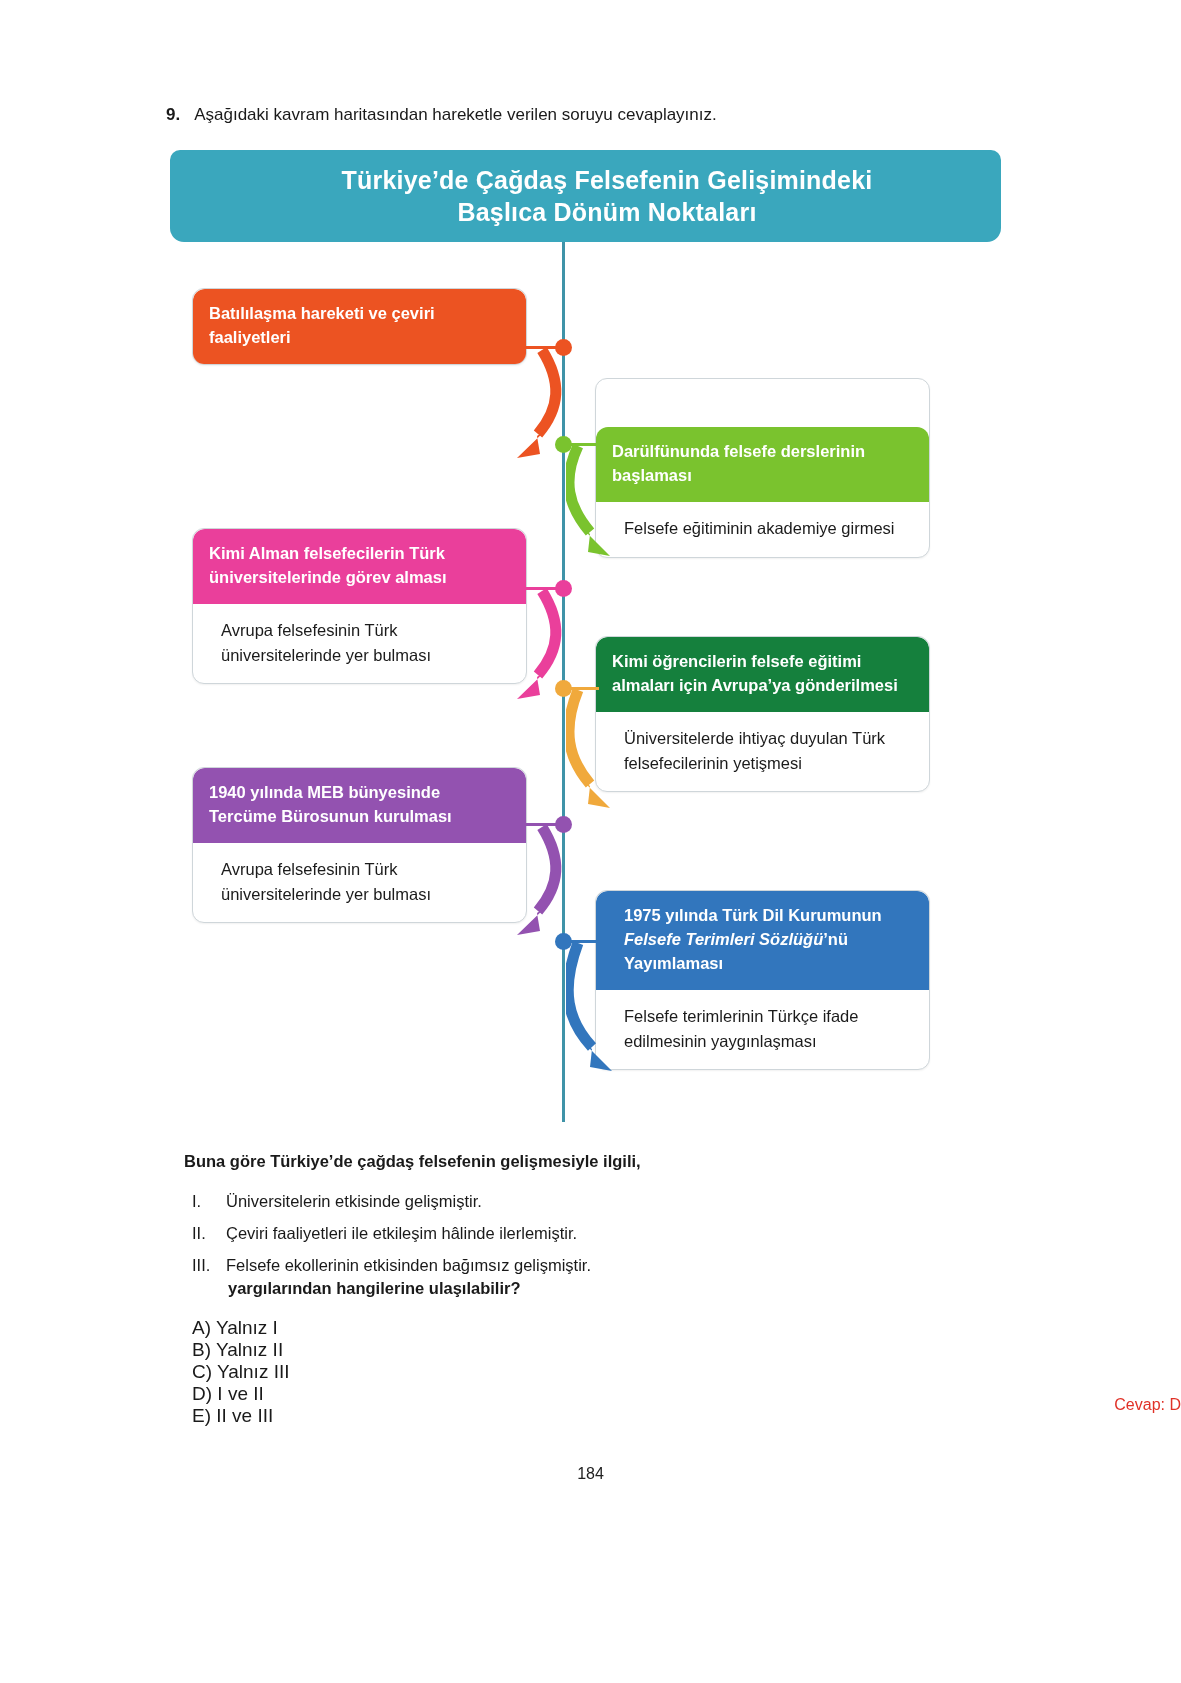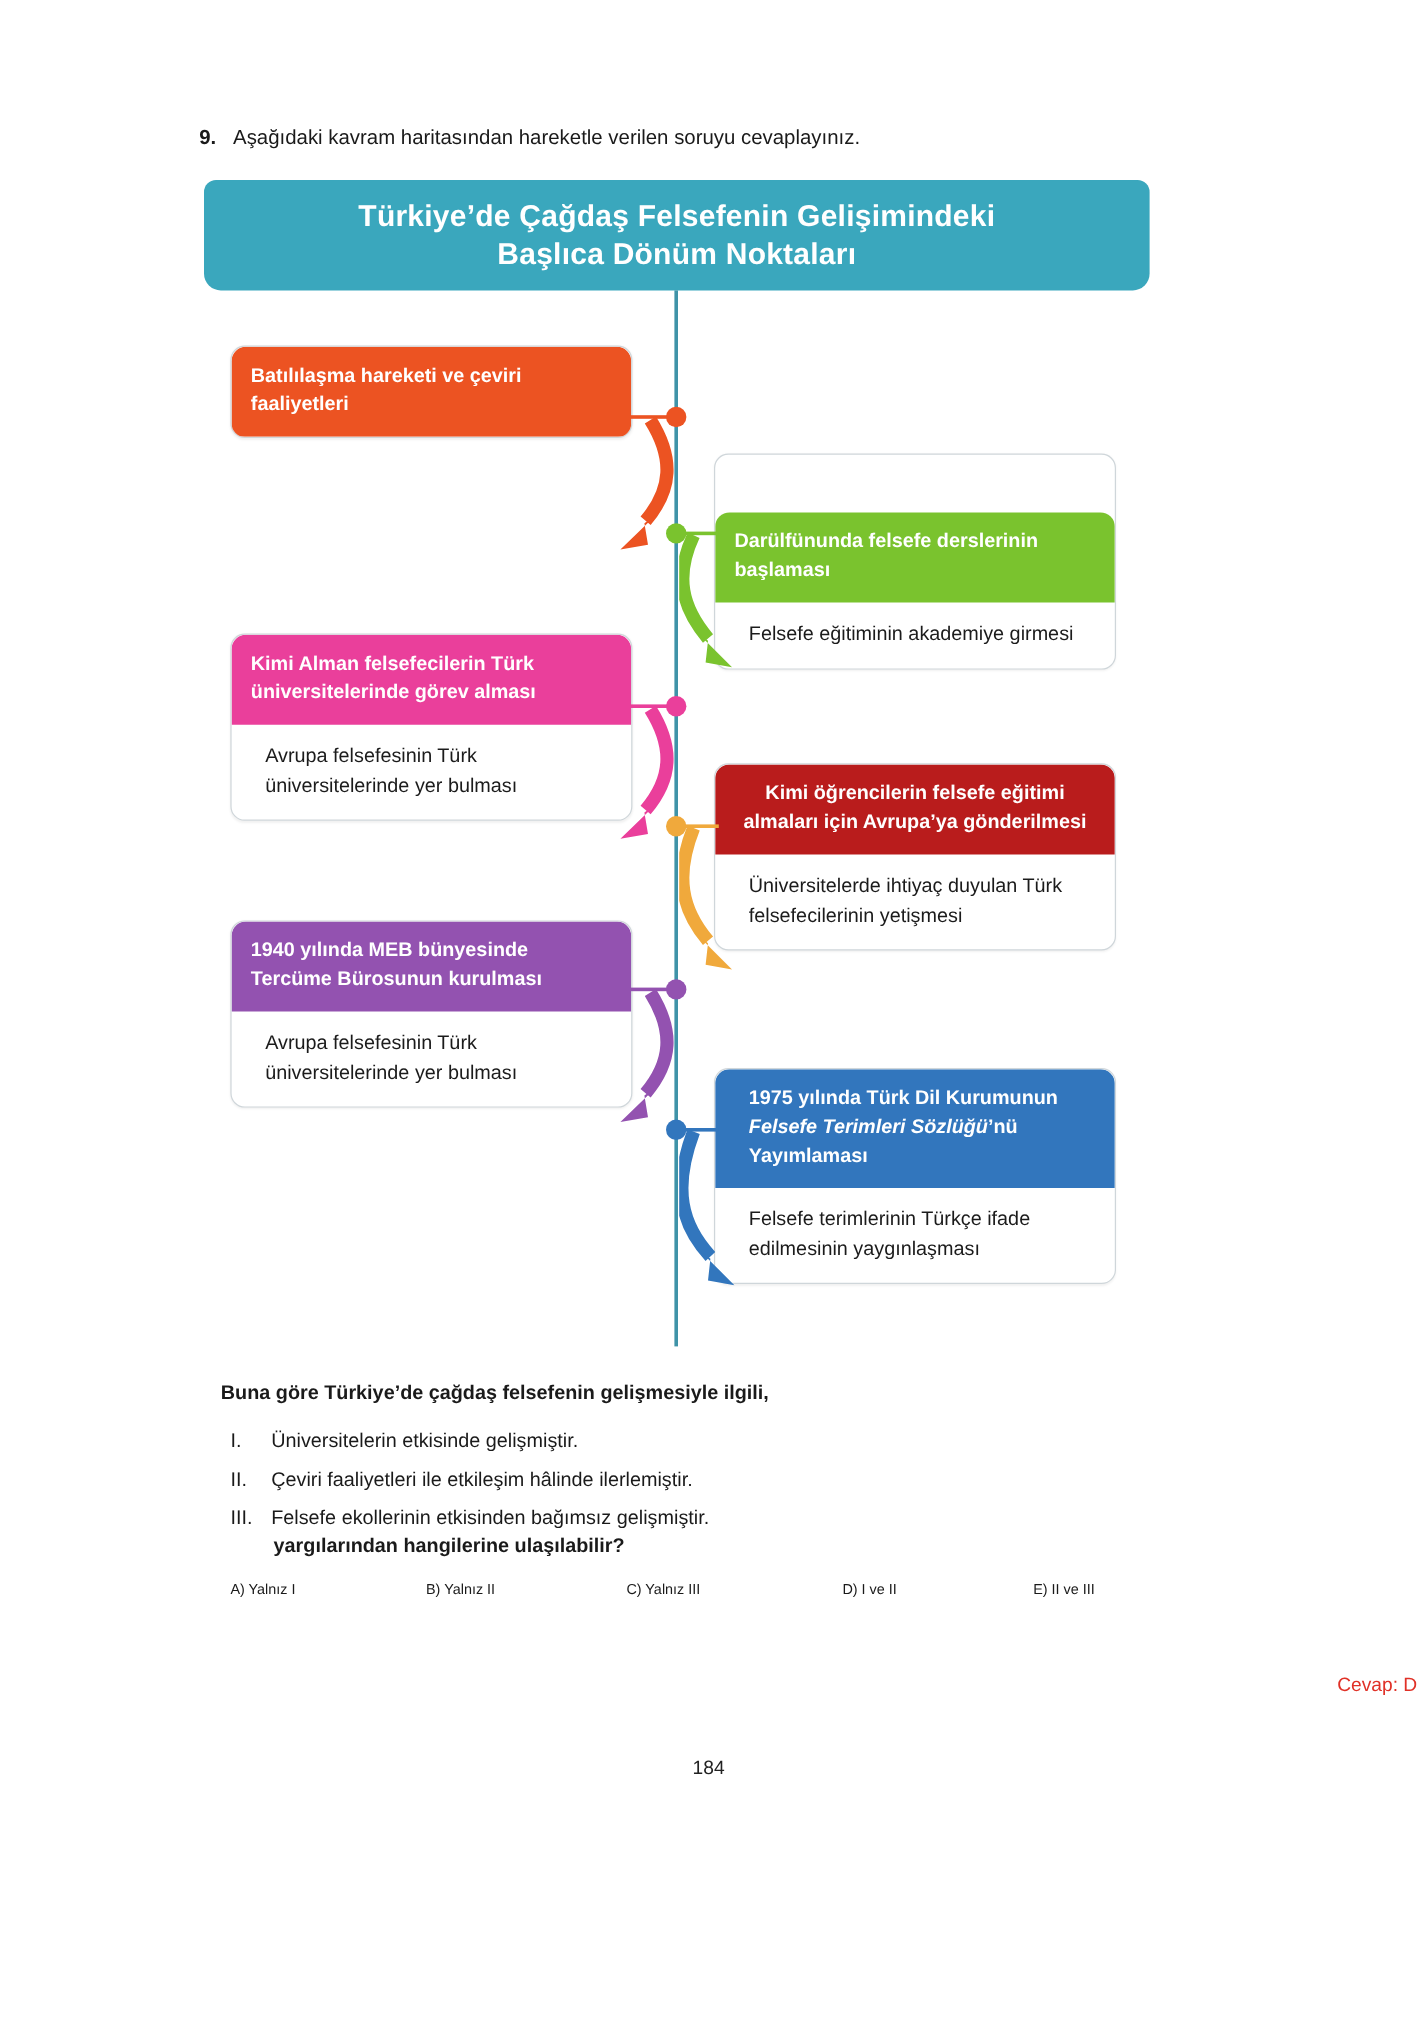--- a/index.html
+++ b/index.html
@@ -16,21 +16,21 @@
   .stem-text{font-size:17px;line-height:1.35;}
 
   
   .map{position:absolute;left:170px;top:150px;width:800px;height:985px;}
 
   .map-title{
     position:absolute;left:0;top:0;width:788px;height:92px;
     background:#3aa7bd;border-radius:10px 10px 14px 14px;
     color:#ffffff;font-size:25px;font-weight:bold;line-height:1.3;
     display:flex;flex-direction:column;align-items:center;justify-content:center;
-    text-align:center;letter-spacing:.2px;
+    text-align:center;letter-spacing:.2px;padding-left:43px;
   }
   .map-title span{display:block;}
 
   .spine{
     position:absolute;left:392px;top:92px;width:3px;height:880px;
     background:#3f93a8;
   }
 
   
   .dot{position:absolute;width:17px;height:17px;border-radius:50%;z-index:6;}
@@ -52,21 +52,21 @@
 
   
   .arrow{position:absolute;z-index:5;pointer-events:none;}
 
   
   .lead{position:absolute;left:184px;top:1152px;font-size:16.5px;font-weight:bold;}
   .romans{position:absolute;left:192px;top:1185px;width:760px;}
   .roman-row{display:flex;font-size:16.5px;line-height:1.95;}
   .roman-lbl{width:34px;flex:none;}
   .ask{position:absolute;left:192px;top:1279px;font-size:16.5px;font-weight:bold;margin-left:36px;}
-  .choices{position:absolute;left:192px;top:1317px;width:800px;display:flex;font-size:12px;}
+  .choices{position:absolute;left:192px;top:1317px;width:800px;display:flex;font-size:19px;flex-direction:column;}
   .choice{flex:none;}
   .answer{position:absolute;left:0;right:0;top:1396px;text-align:right;
           font-size:16px;color:#e03127;}
   .pageno{position:absolute;left:0;right:0;top:1465px;text-align:center;font-size:16px;color:#222;}
 </style>
 </head>
 <body>
 
 <div class="page">
 
@@ -110,21 +110,21 @@
       <div class="card-body">Avrupa felsefesinin Türk üniversitelerinde yer bulması</div>
     </div>
     <div class="stub" style="left:355px;top:437px;width:40px;background:#ea3f9b;"></div>
     <div class="dot" style="left:385px;top:430px;background:#ea3f9b;"></div>
     <svg class="arrow" style="left:320px;top:437px;width:80px;height:130px;" viewBox="0 0 80 130">
       <path d="M52,4 C72,36 70,62 48,88" fill="none" stroke="#ea3f9b" stroke-width="11" stroke-linecap="butt"></path>
       <polygon points="58,82 27,112 50,108 47,90" fill="#ea3f9b"></polygon>
     </svg>
 
     <div class="card" style="left:425px;top:486px;">
-      <div class="card-head" style="background:#b91c1c;text-align:center;">Kimi öğrencilerin felsefe eğitimi almaları için Avrupa’ya gönderilmesi</div>
+      <div class="card-head" style="background:#15803d;">Kimi öğrencilerin felsefe eğitimi almaları için Avrupa’ya gönderilmesi</div>
       <div class="card-body">Üniversitelerde ihtiyaç duyulan Türk felsefecilerinin yetişmesi</div>
     </div>
     <div class="stub" style="left:399px;top:537px;width:30px;background:#f0a93c;"></div>
     <div class="dot" style="left:385px;top:530px;background:#f0a93c;"></div>
     <svg class="arrow" style="left:396px;top:536px;width:80px;height:130px;" viewBox="0 0 80 130">
       <path d="M12,4 C-4,44 2,72 24,98" fill="none" stroke="#f0a93c" stroke-width="11" stroke-linecap="butt"></path>
       <polygon points="14,92 44,122 22,118 24,100" fill="#f0a93c"></polygon>
     </svg>
 
     <div class="card" style="left:22px;top:617px;">

